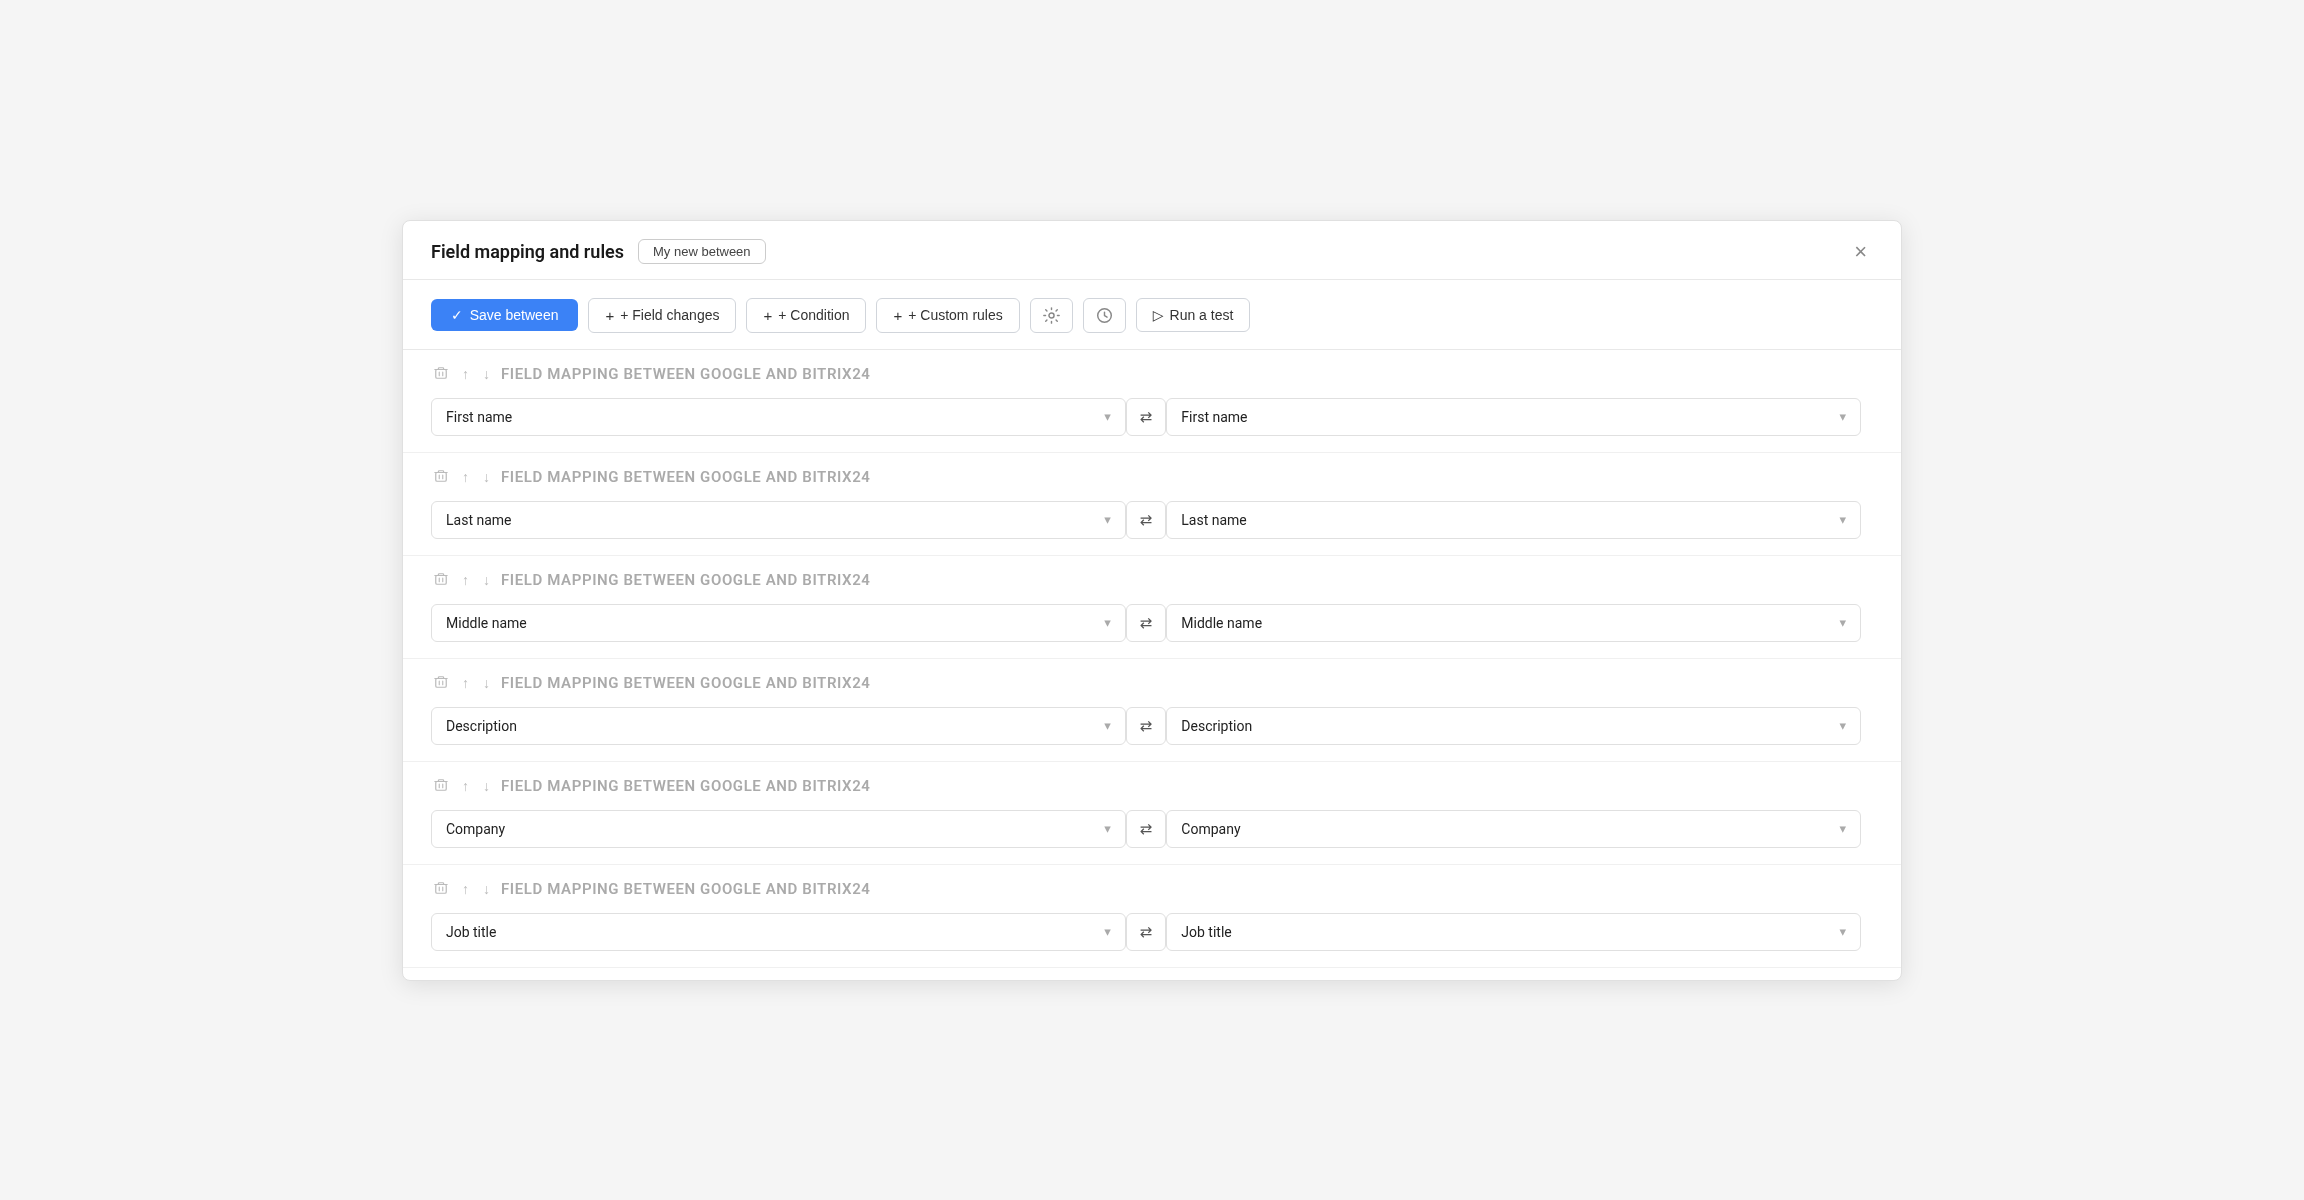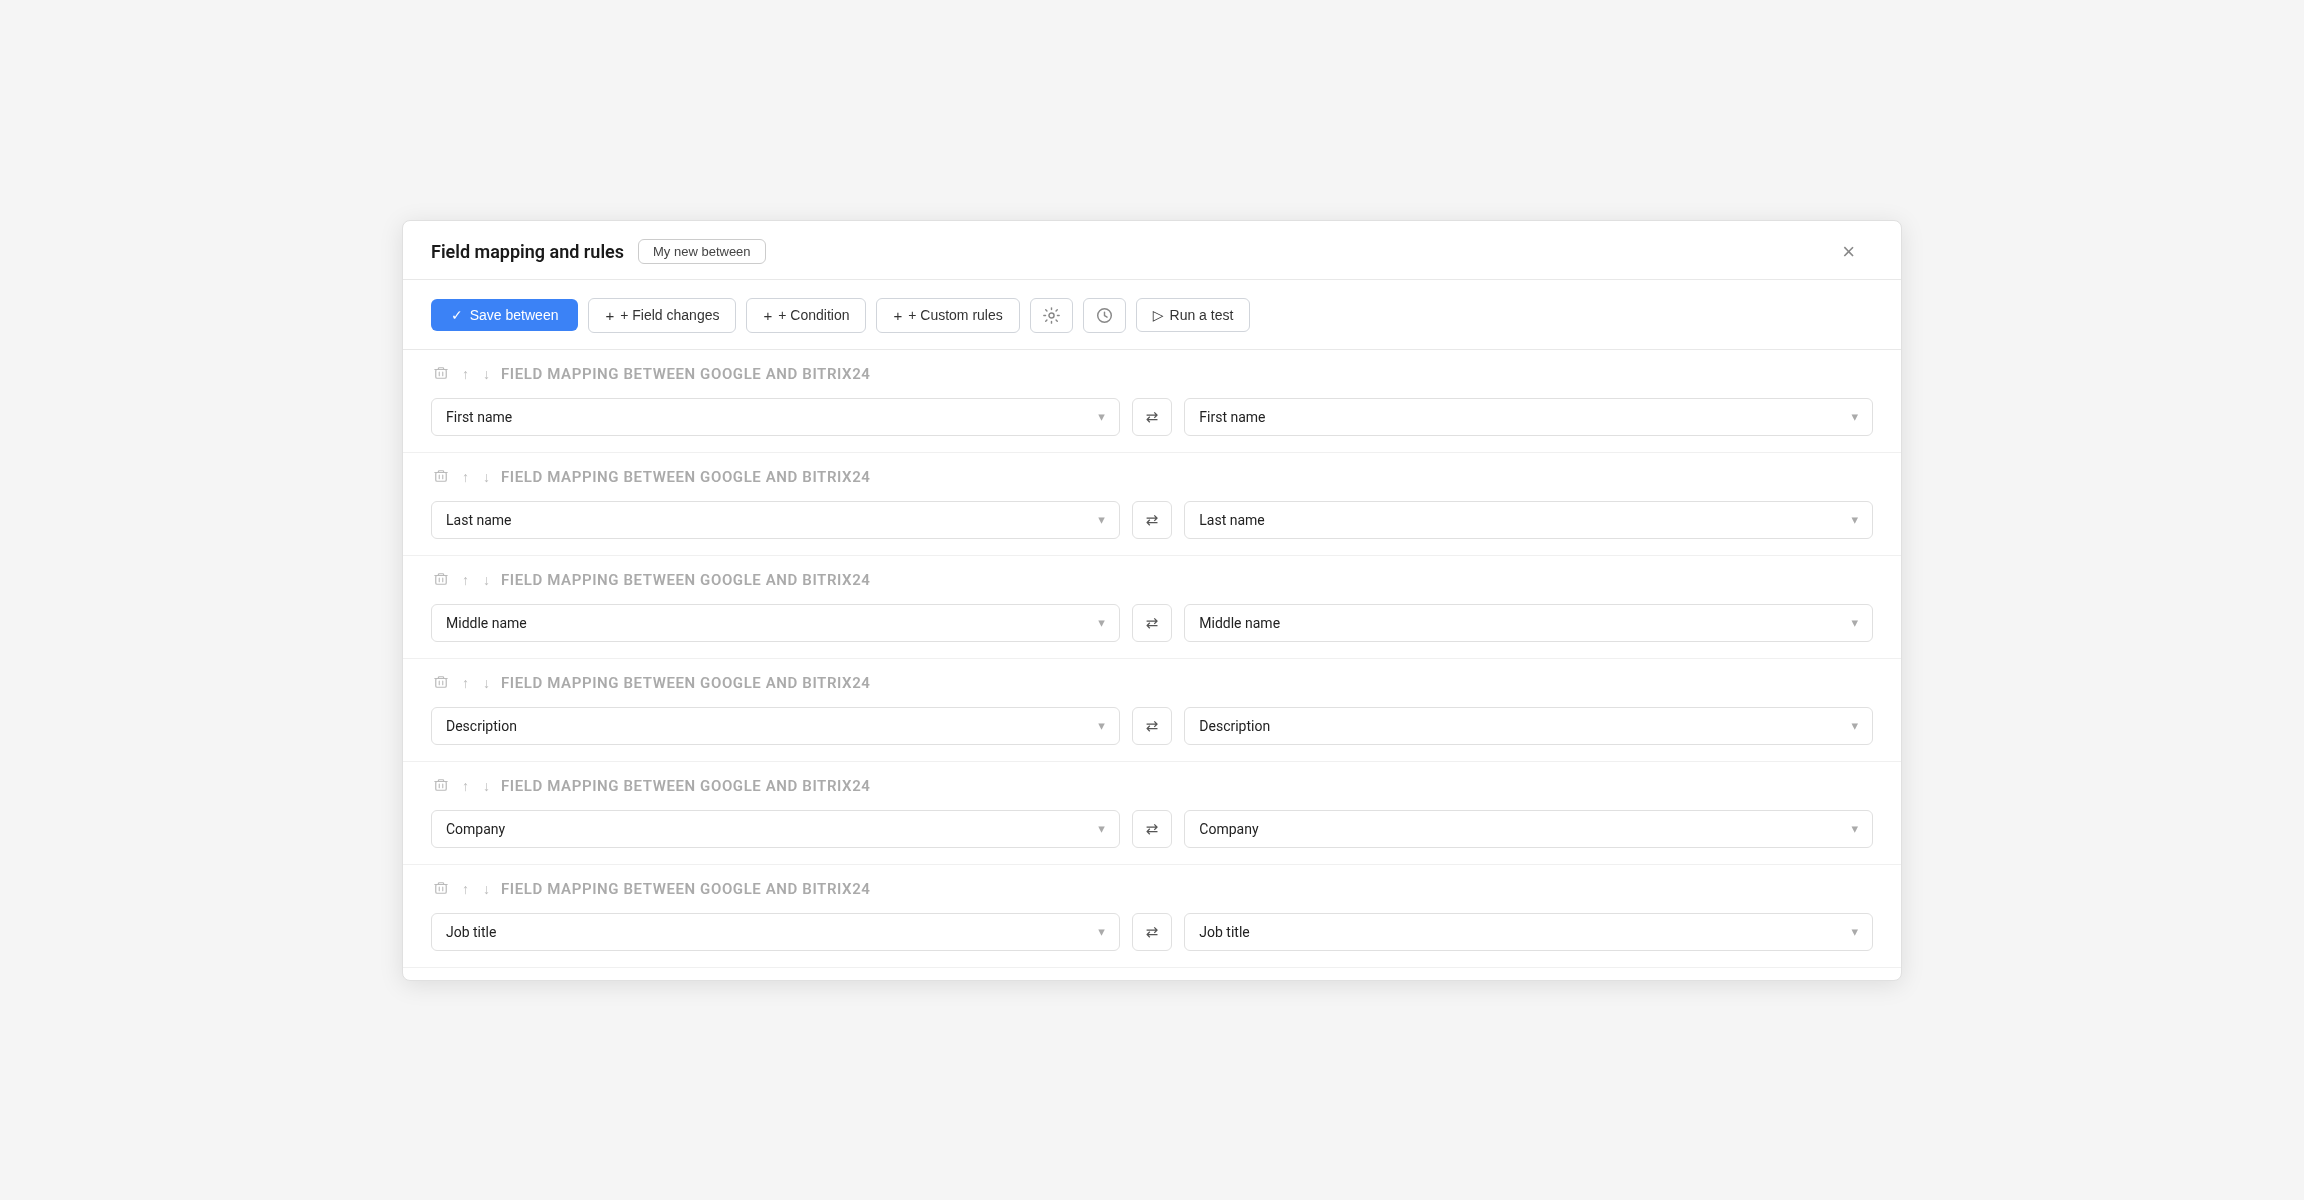--- a/index.html
+++ b/index.html
@@ -17,21 +17,21 @@
       border-radius: 8px;
       width: 1500px;
       max-width: 98vw;
       position: relative;
       box-shadow: 0 4px 24px rgba(0,0,0,0.10);
     }
     .modal-header {
       display: flex;
       align-items: center;
       justify-content: space-between;
-      padding: 18px 40px 14px 28px;
+      padding: 18px 28px 14px 28px;
       border-bottom: 1px solid #e8e8e8;
     }
     .modal-title-group {
       display: flex;
       align-items: center;
       gap: 14px;
     }
     .modal-title {
       font-size: 18px;
       font-weight: 600;
@@ -130,22 +130,22 @@
       cursor: pointer;
       color: #bbb;
       font-size: 14px;
       padding: 2px 3px;
       border-radius: 3px;
       line-height: 1;
     }
     .mapping-row {
       display: flex;
       align-items: center;
-      gap: 12px;
-      padding: 8px 28px 16px 28px;
+      gap: 0;
+      padding: 8px 40px 16px 28px;
     }
     .field-select {
       display: flex;
       align-items: center;
       justify-content: space-between;
       border: 1px solid #e0e0e0;
       border-radius: 6px;
       padding: 10px 14px;
       min-width: 260px;
       flex: 1;

